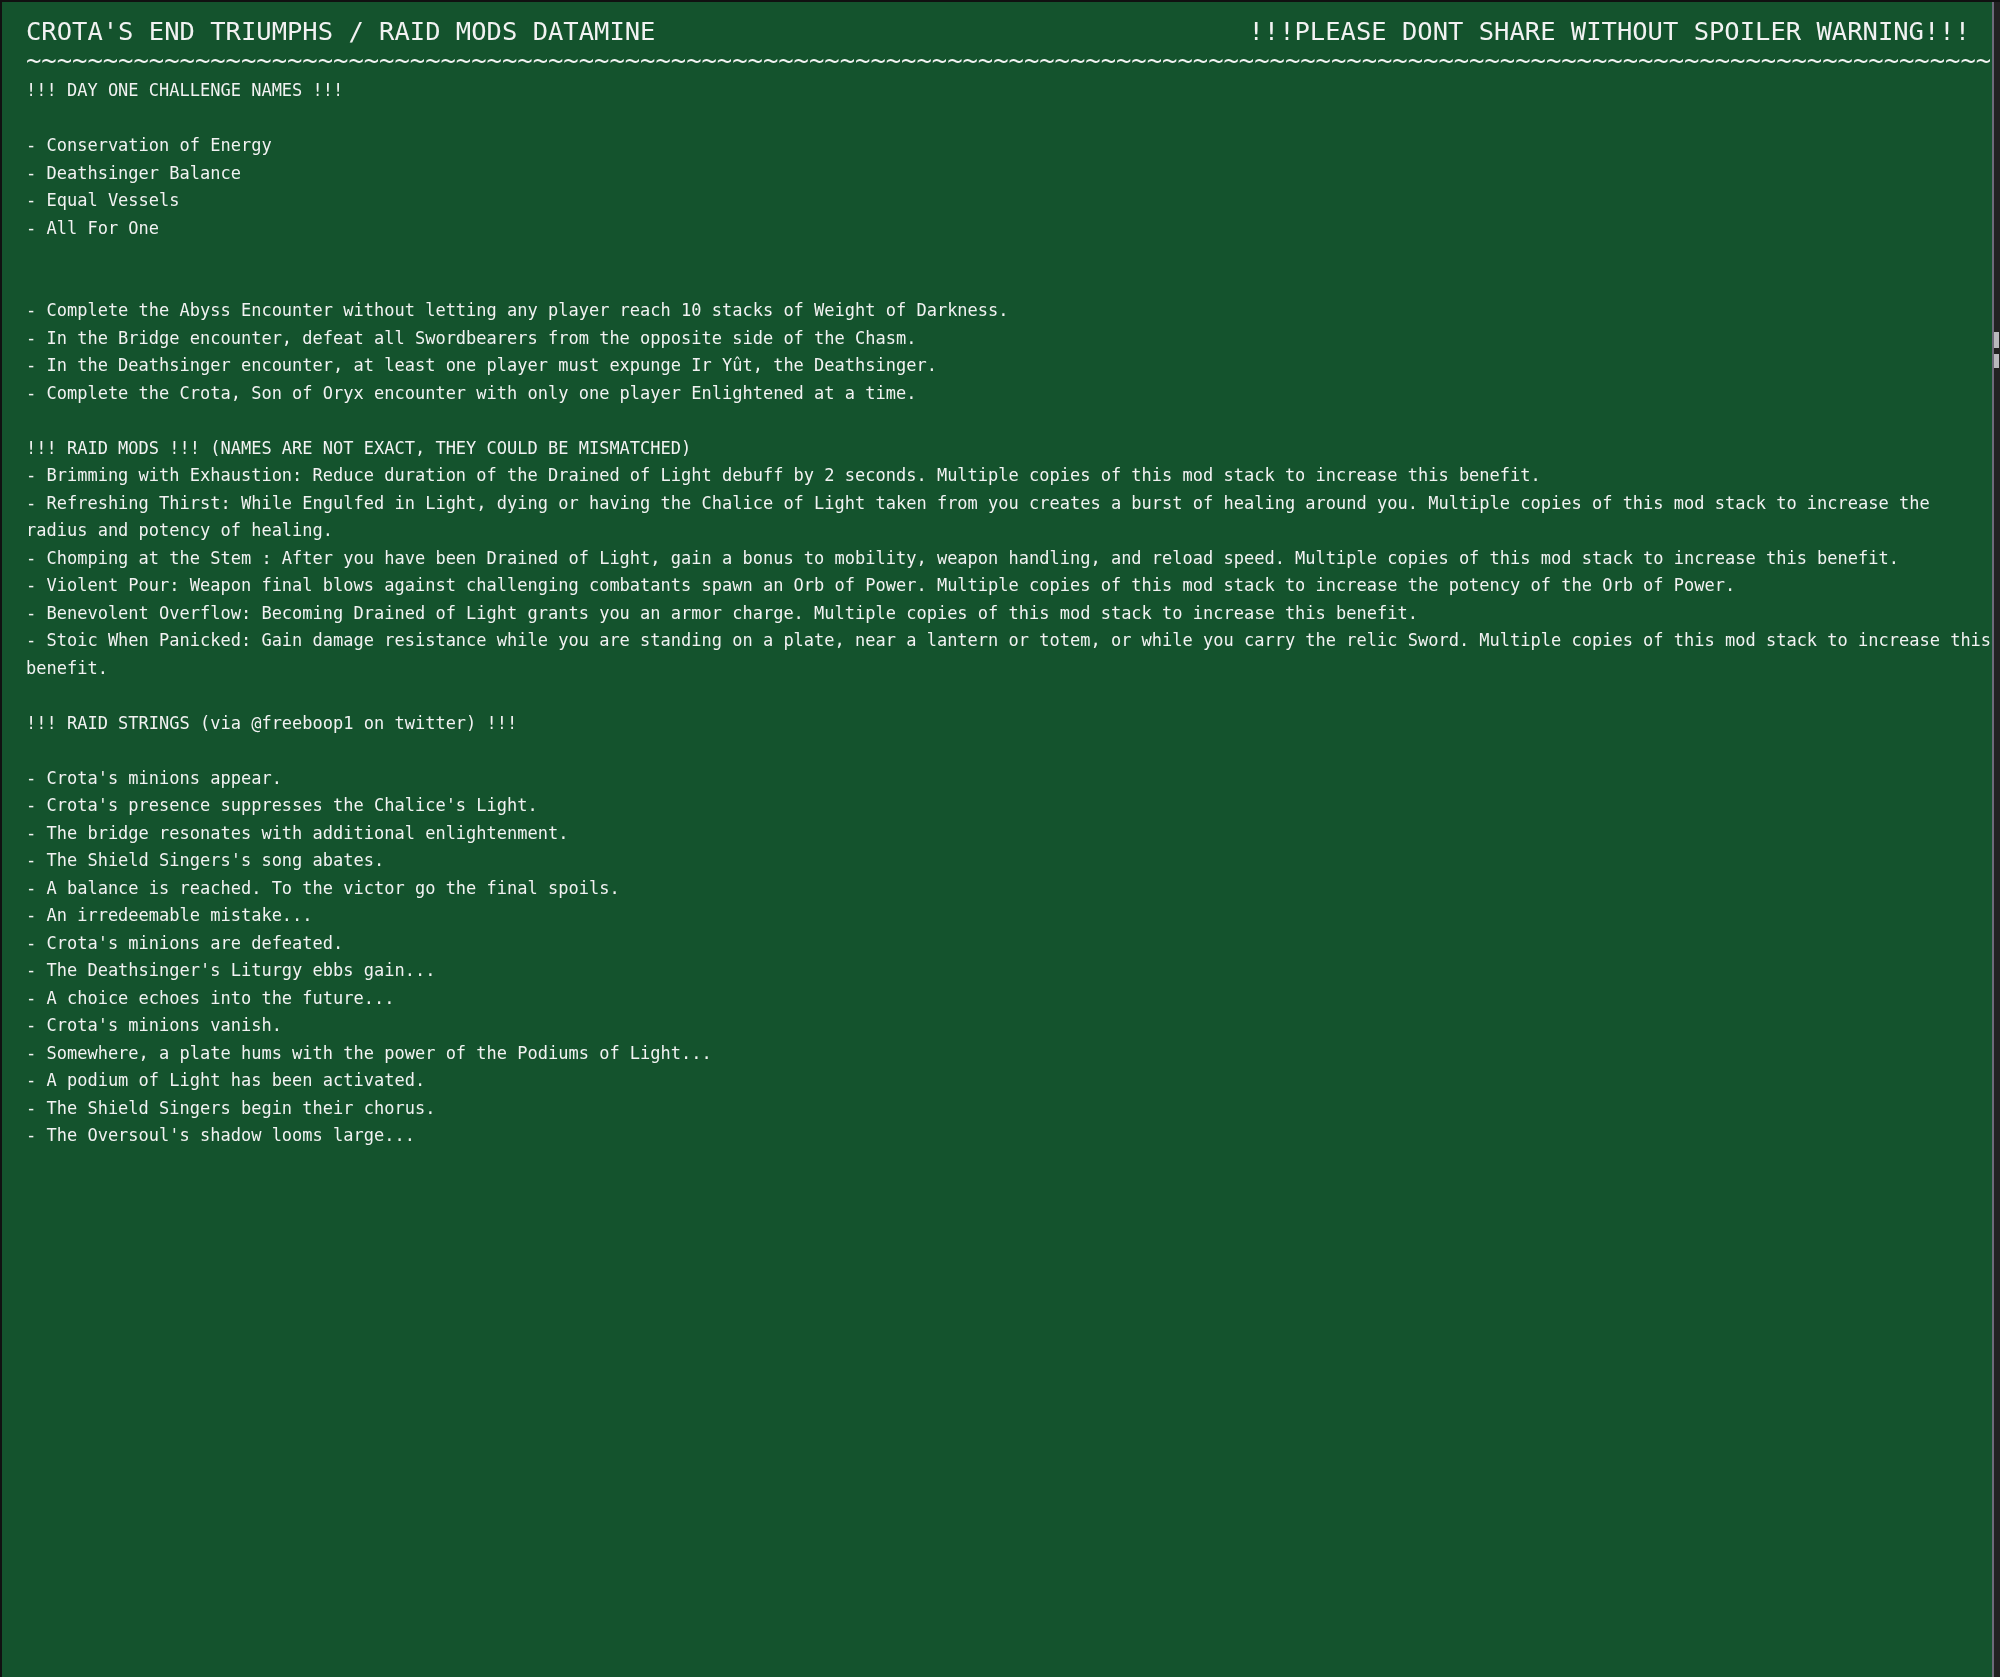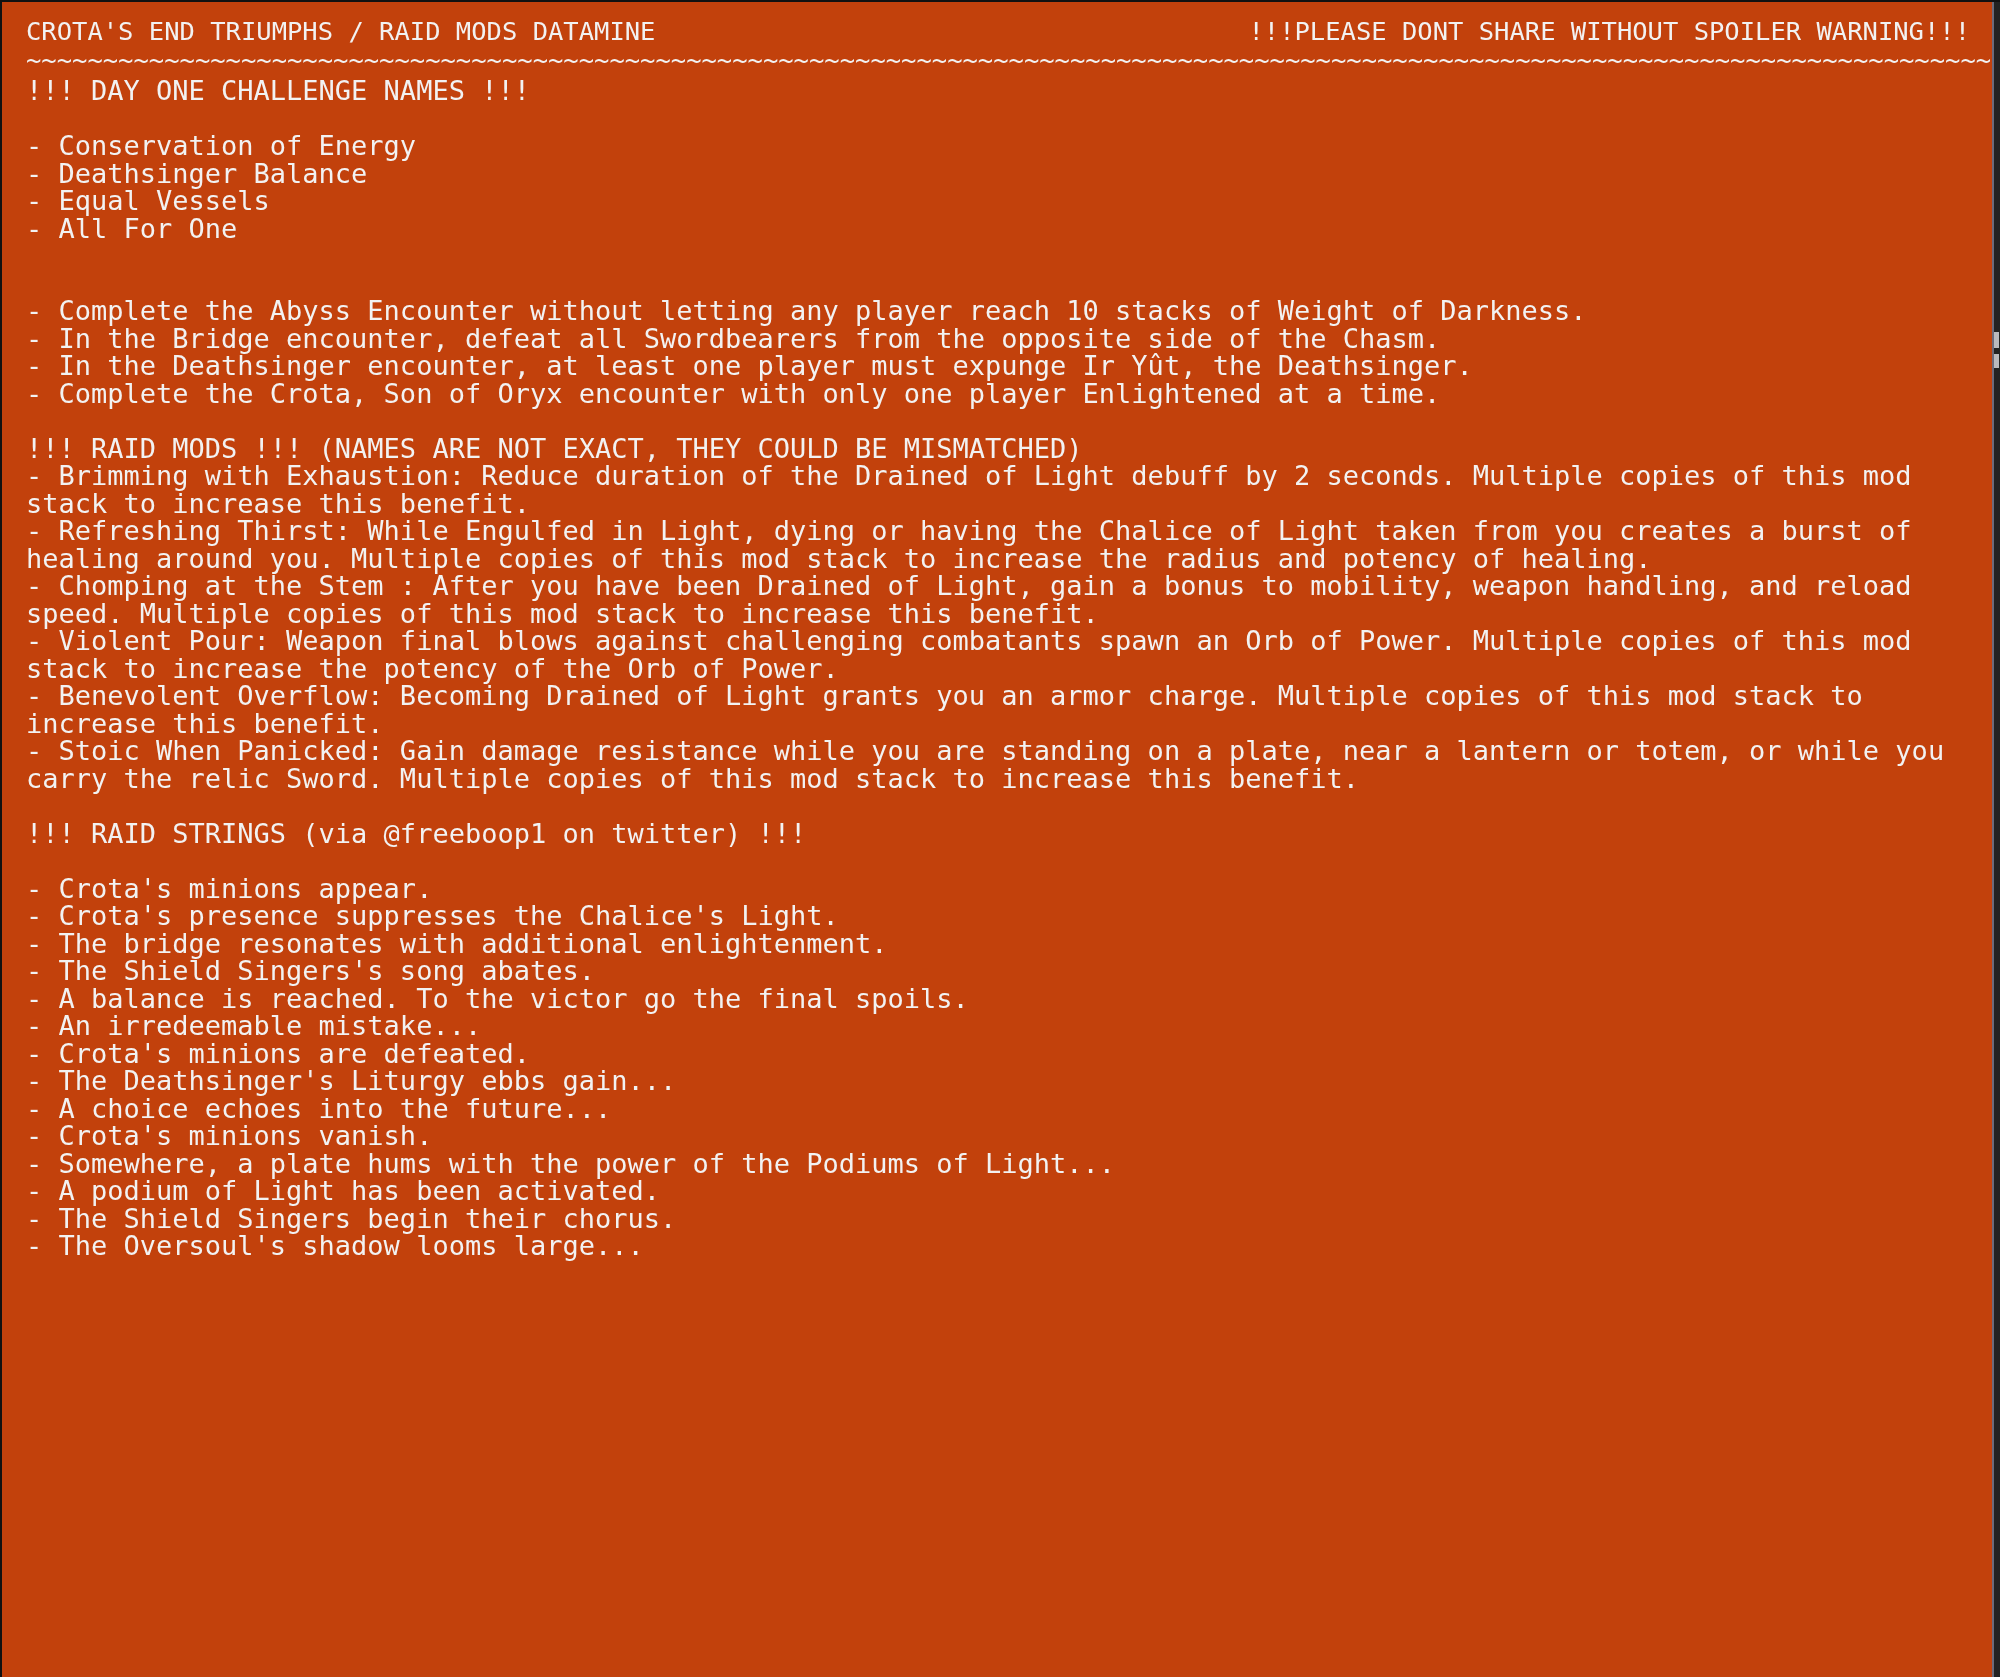--- a/index.html
+++ b/index.html
@@ -11,21 +11,21 @@
     width: 2000px;
     height: 1677px;
     overflow: hidden;
     font-family: "DejaVu Sans Mono", "Liberation Mono", monospace;
   }
 
   #viewport {
     position: relative;
     width: 2000px;
     height: 1677px;
-    background: #c2410c;
+    background: #14532d;
     box-sizing: border-box;
     border-top: 2px solid #111111;
     border-left: 2px solid #111111;
     overflow: hidden;
   }
 
   
   .frame-right {
     position: absolute;
     top: 0;
@@ -60,21 +60,21 @@
     left: 0;
     top: 0;
     width: 1993px;
     padding: 16px 0 0 24px;
     box-sizing: border-box;
   }
 
   .line {
     display: block;
     color: #f2f2f2;
-    font-size: 27px;
+    font-size: 17px;
     line-height: 27.5px;
     letter-spacing: 0px;
     white-space: pre-wrap;
     word-break: normal;
     overflow-wrap: anywhere;
     padding: 0;
     margin: 0;
   }
 
   .line.blank {

